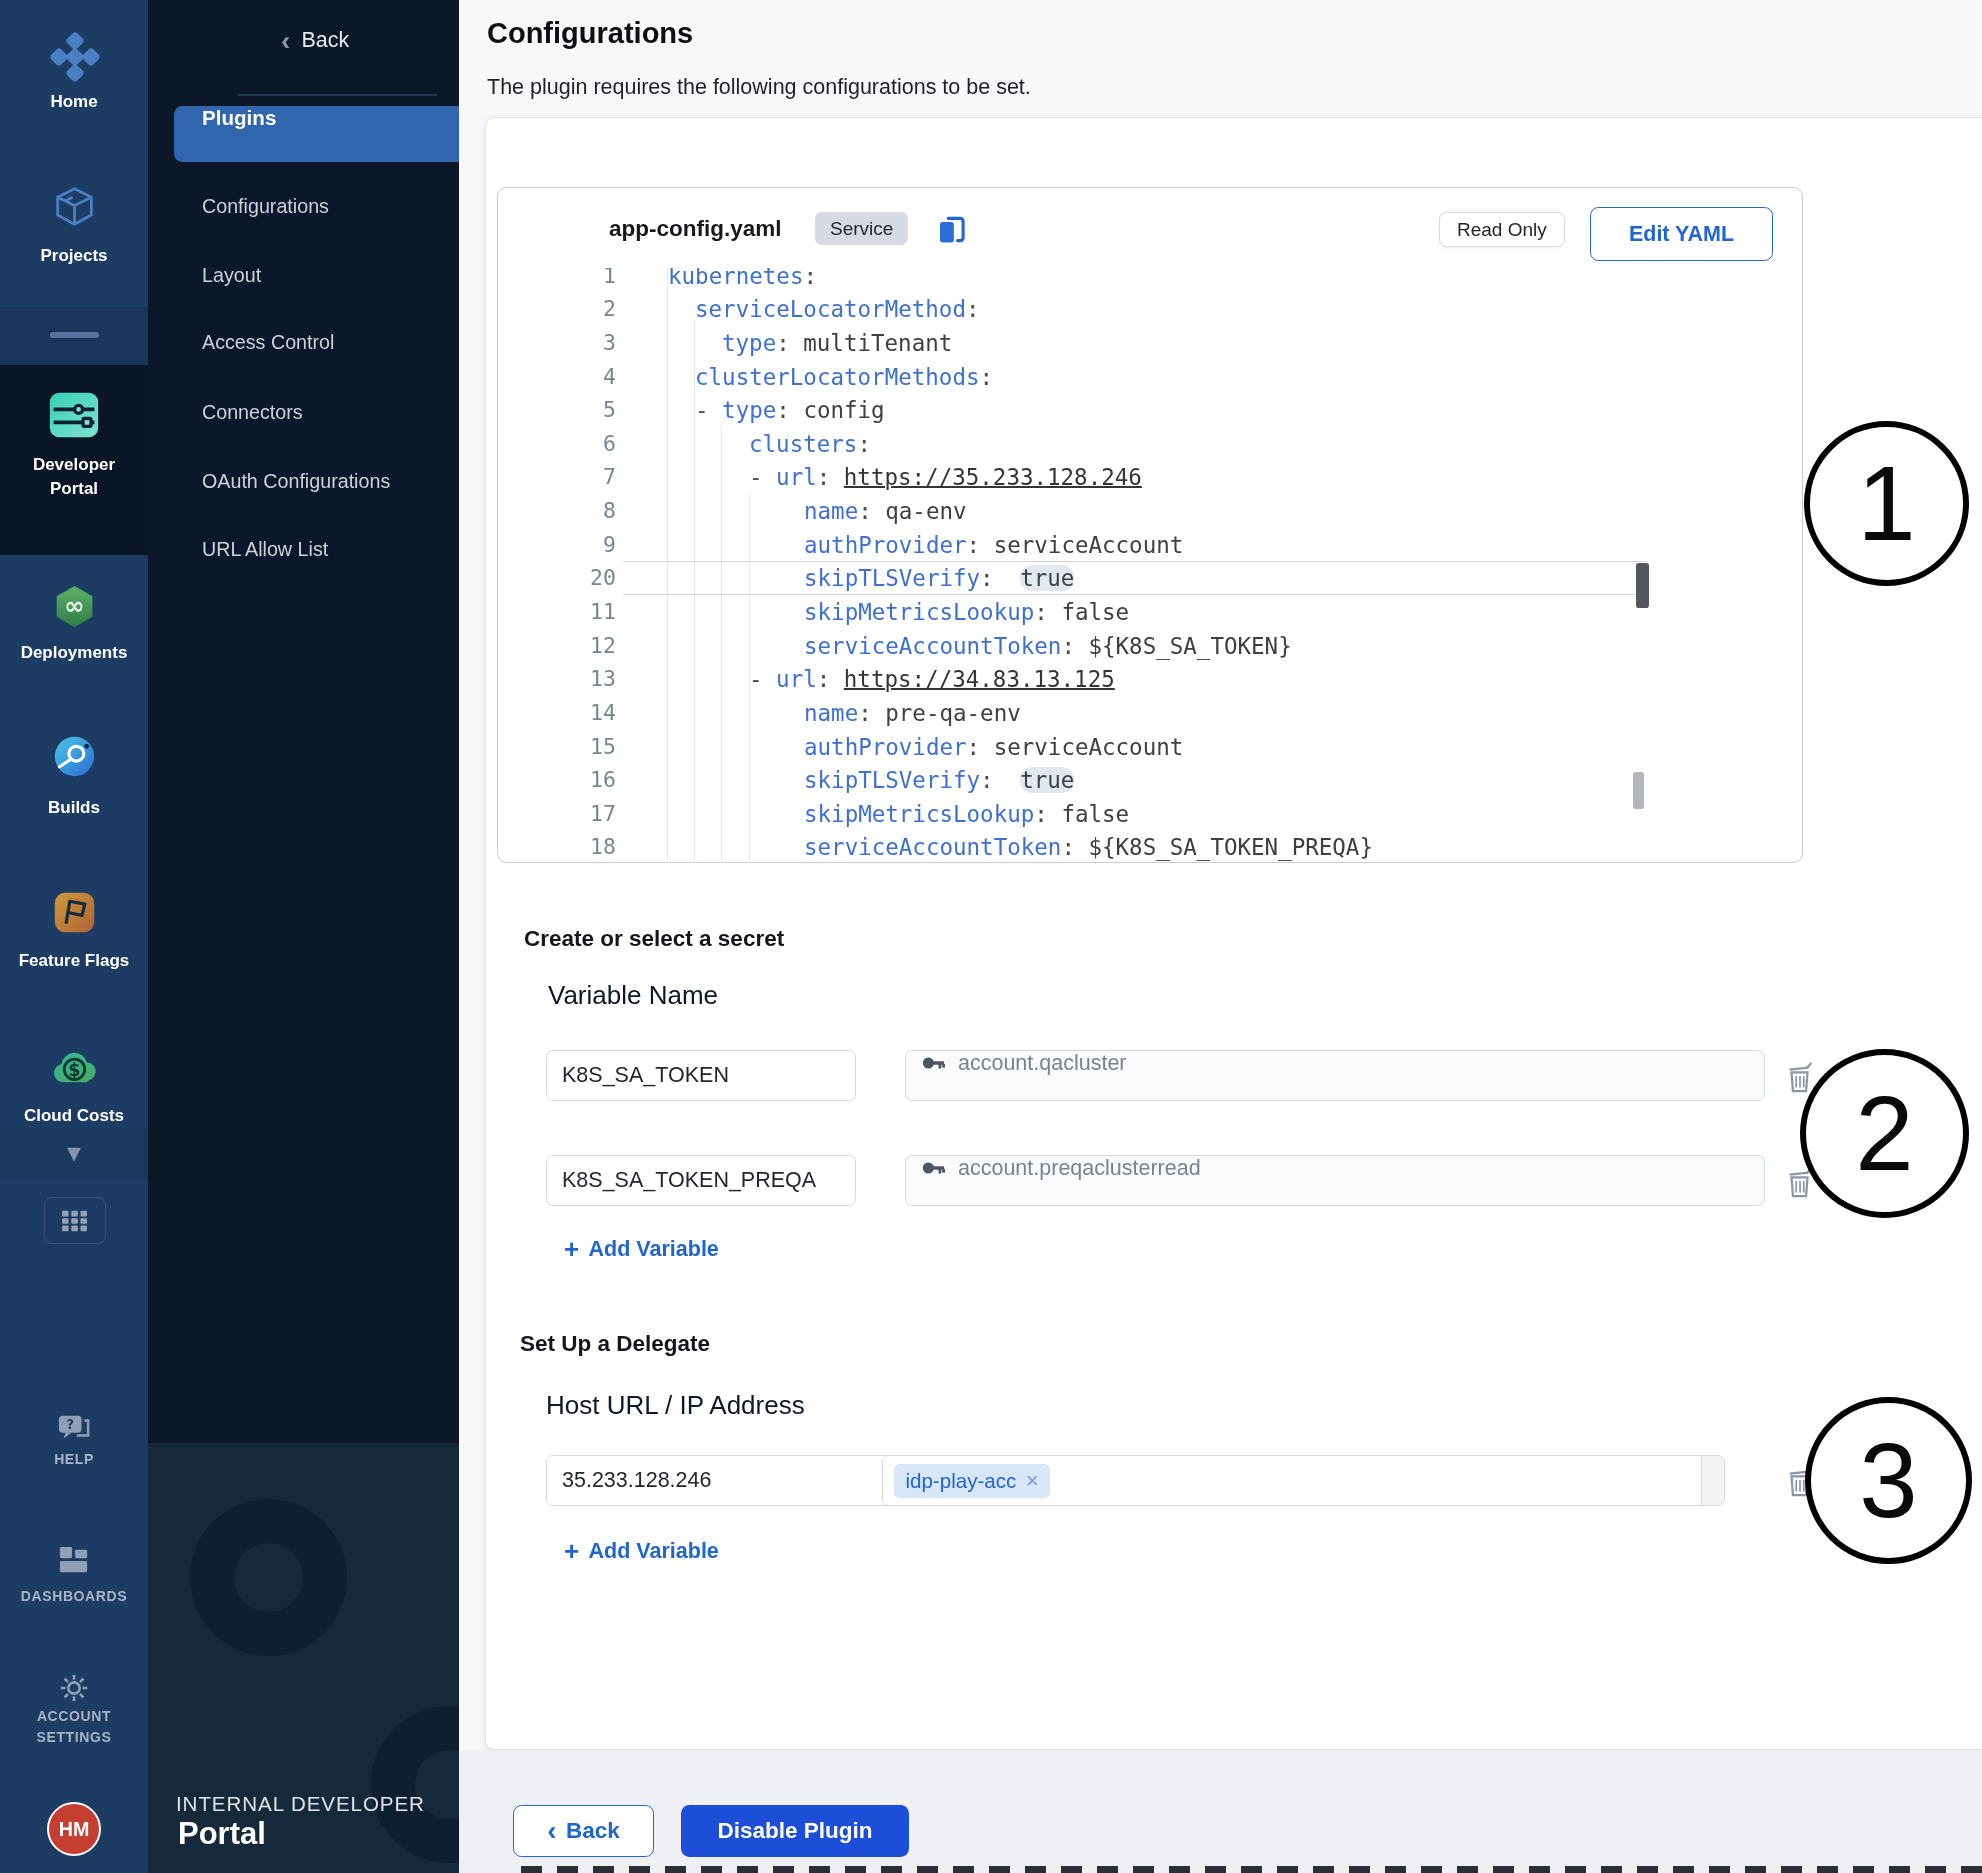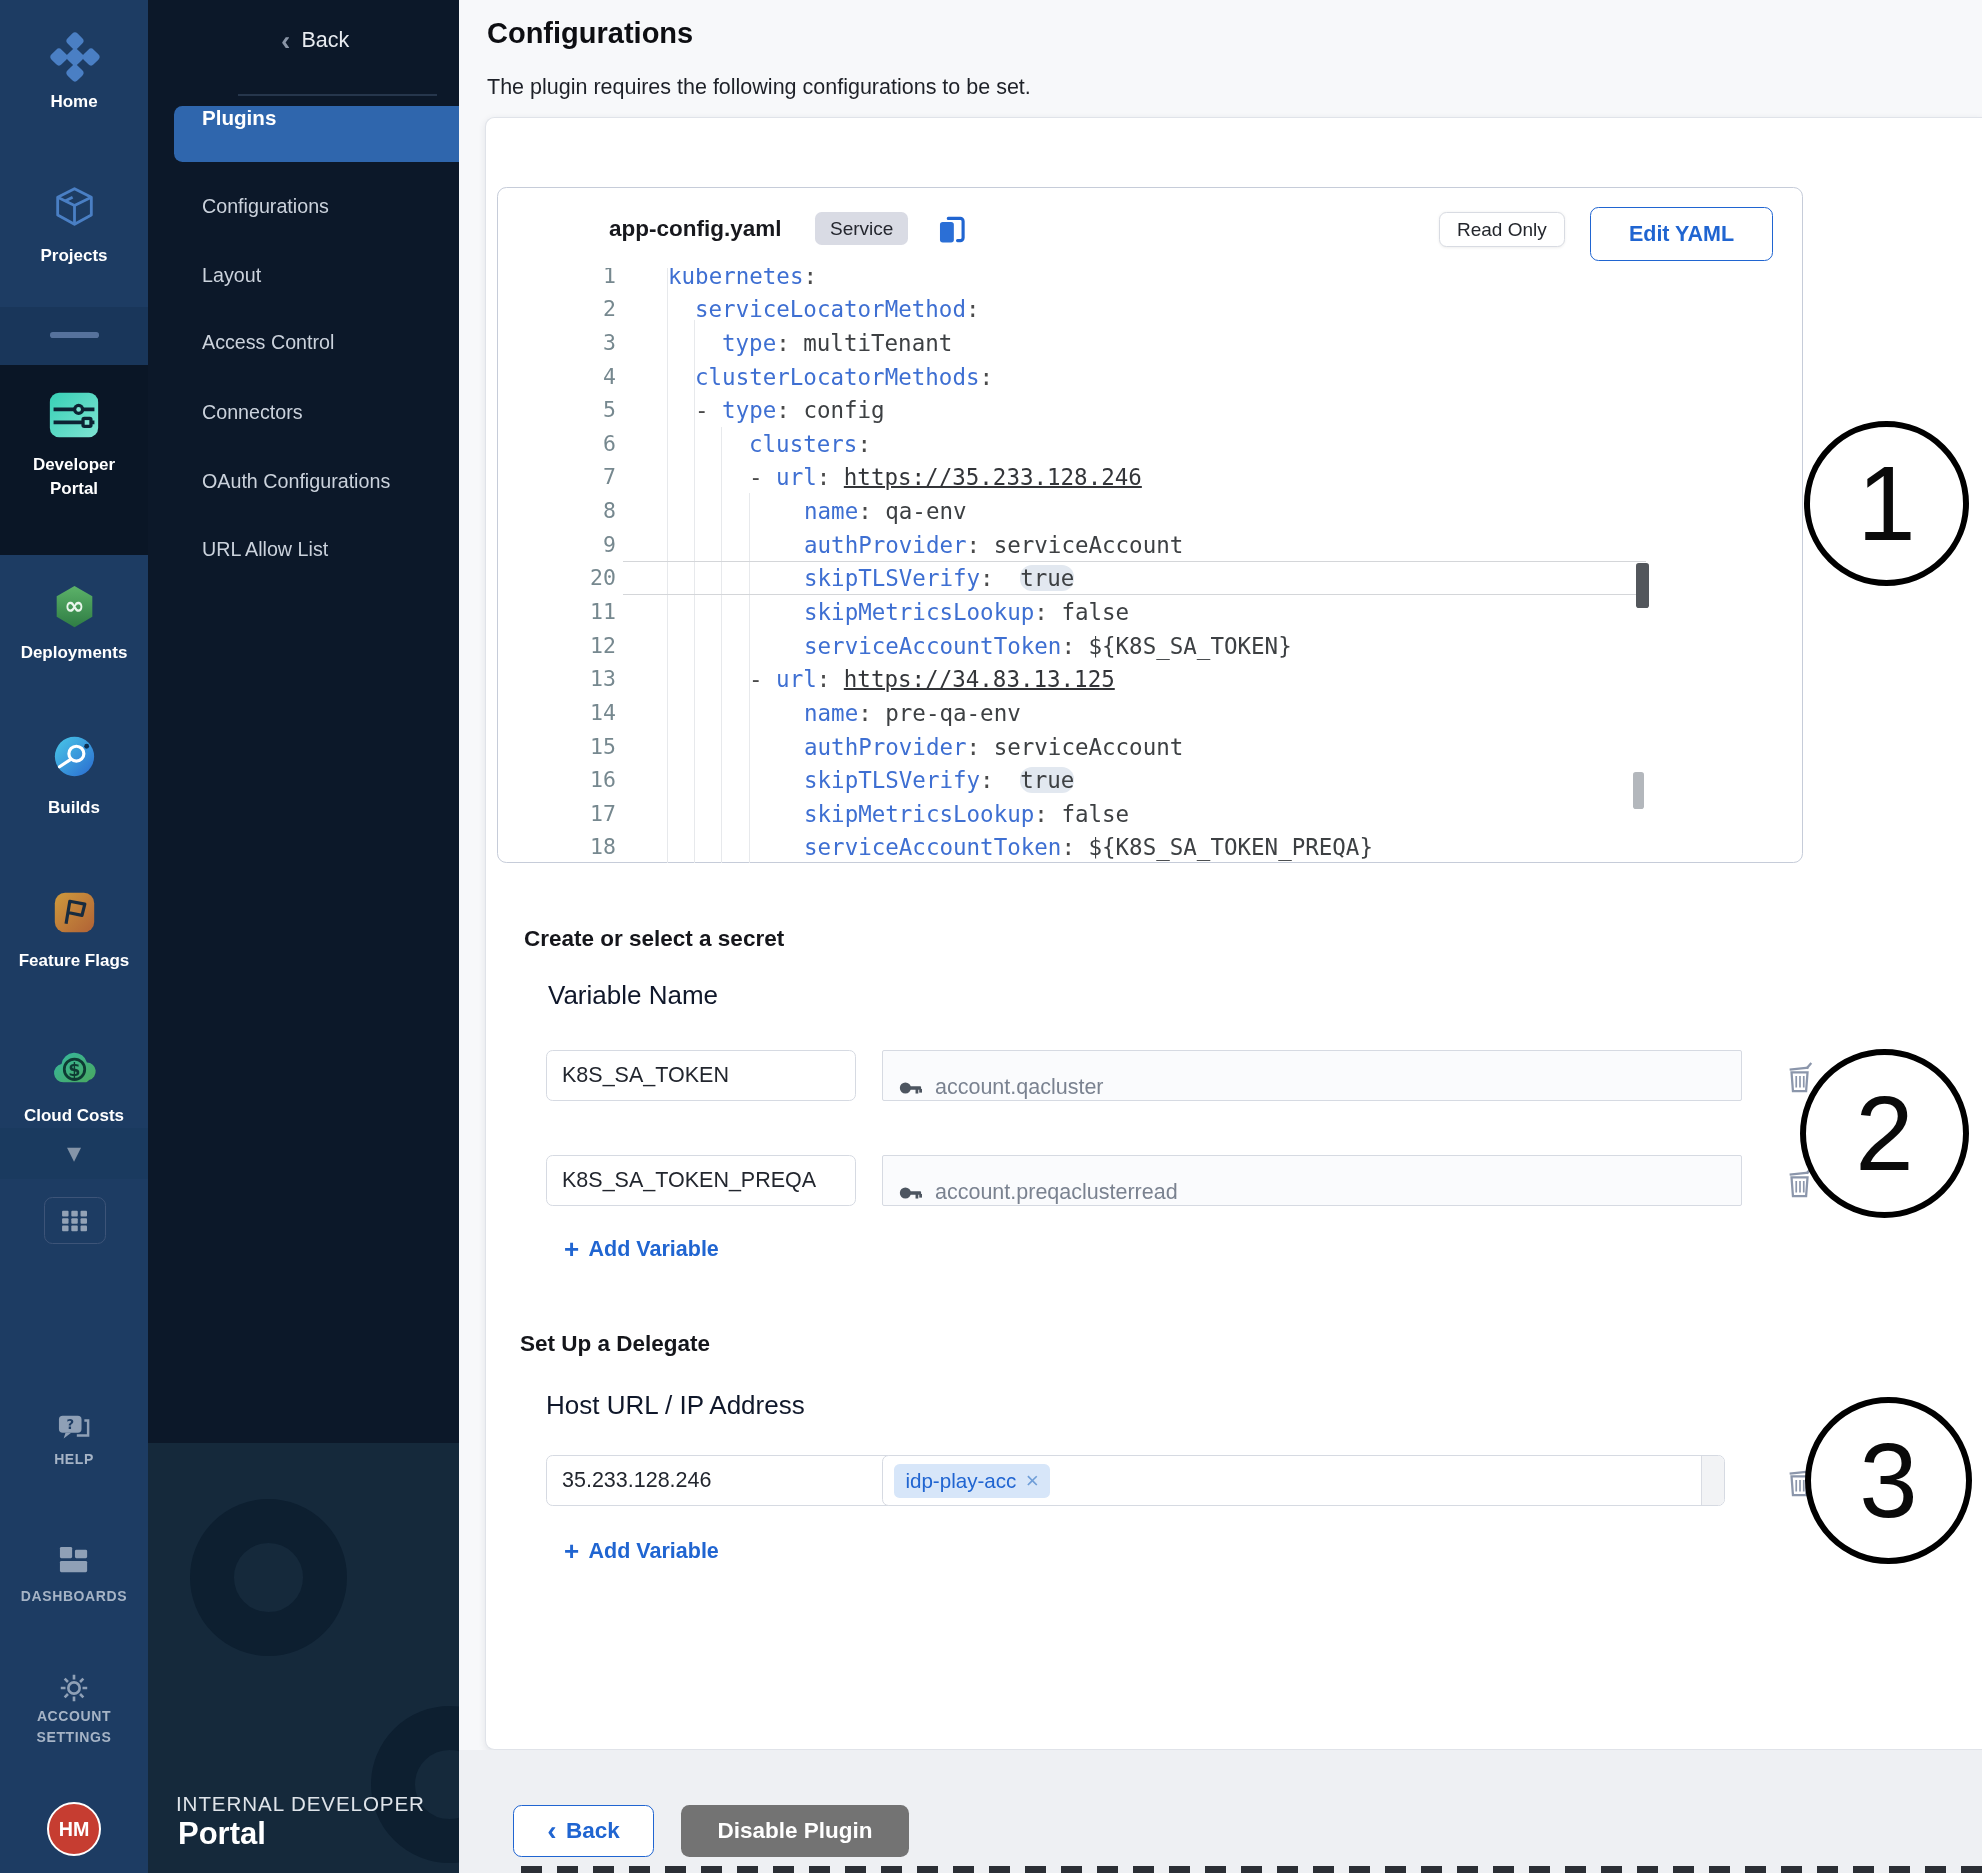--- a/index.html
+++ b/index.html
@@ -52,32 +52,32 @@
   .cline .v{color:#3d4043;}
   .cline .v.link{text-decoration:underline;text-decoration-thickness:1.9px;color:#333539;cursor:pointer;}
   .cline .v.hl{background:#e2e8f0;border-radius:12px;margin-left:13px;}
   .iguide{position:absolute;width:0.9px;background:#e7e9ec;}
   #curline{position:absolute;left:0;width:1023px;height:34px;border-top:1.4px solid #d4d6d9;border-bottom:1.4px solid #d4d6d9;box-sizing:border-box;}
   .sthumb{position:absolute;border-radius:2.8px;}
   
   .sec-h{font-size:22.5px;font-weight:700;color:#15161b;}
   .sec-l{font-size:26px;color:#0f172a;}
   .field{position:absolute;box-sizing:border-box;border:1.4px solid #d6dae2;border-radius:6.6px;background:#fff;font-size:21.5px;color:#22262e;padding:0 15px;font-family:"Liberation Sans",sans-serif;outline:none;}
-  .secret{position:absolute;box-sizing:border-box;border:1.4px solid #d6dae2;border-radius:2px;background:#fafbfd;display:flex;align-items:flex-end;cursor:pointer;}
+  .secret{position:absolute;box-sizing:border-box;border:1.4px solid #d6dae2;border-radius:7px;background:#fafbfd;display:flex;align-items:flex-start;cursor:pointer;margin-left:23px;}
   .secret .txt{font-size:21.5px;color:#7a8290;margin-left:13px;}
   .tagfield{position:absolute;box-sizing:border-box;border:1.4px solid #d6dae2;border-radius:6.6px;background:#fff;overflow:hidden;cursor:text;}
   .chip{position:absolute;left:11.2px;top:8.4px;height:34px;background:#d7e6f9;border-radius:5.6px;display:flex;align-items:center;padding:0 11.2px;font-size:20.6px;color:#2065d1;}
   .chip .x{margin-left:9.4px;color:#6f9ed8;font-size:22.5px;cursor:pointer;}
   .tagstrip{position:absolute;right:0;top:0;bottom:0;width:22.5px;background:#f2f3f5;border-left:1.4px solid #d9dce3;}
   .trash{position:absolute;width:34px;height:37px;cursor:pointer;}
   .addvar{position:absolute;display:flex;align-items:center;gap:9.4px;color:#2065d1;cursor:pointer;}
   .addvar .pl{font-size:26px;font-weight:700;line-height:22.5px;}
   .addvar .tx{font-size:21.5px;font-weight:600;}
   .btn-outline{position:absolute;box-sizing:border-box;background:#fff;border:1.9px solid #2065d1;border-radius:8.4px;color:#2065d1;font-weight:700;display:flex;align-items:center;justify-content:center;cursor:pointer;}
-  .btn-danger{position:absolute;box-sizing:border-box;background:#737373;border-radius:8.4px;color:#ffffff;font-weight:700;display:flex;align-items:center;justify-content:center;cursor:pointer;}
+  .btn-danger{position:absolute;box-sizing:border-box;background:#1d4ed8;border-radius:8.4px;color:#ffffff;font-weight:700;display:flex;align-items:center;justify-content:center;cursor:pointer;}
   .anno{position:absolute;border:6.6px solid #000;background:#fff;border-radius:50%;display:flex;align-items:center;justify-content:center;font-size:105px;font-weight:500;color:#0a0a0a;z-index:40;box-sizing:border-box;}
 </style>
 </head>
 <body>
 
 <div id="app">
 
   <nav id="lsb" class="abs">
     <div class="abs mod-divband" style="top:307px;height:58px;"></div>
     <div class="abs lsb-divider"></div>

